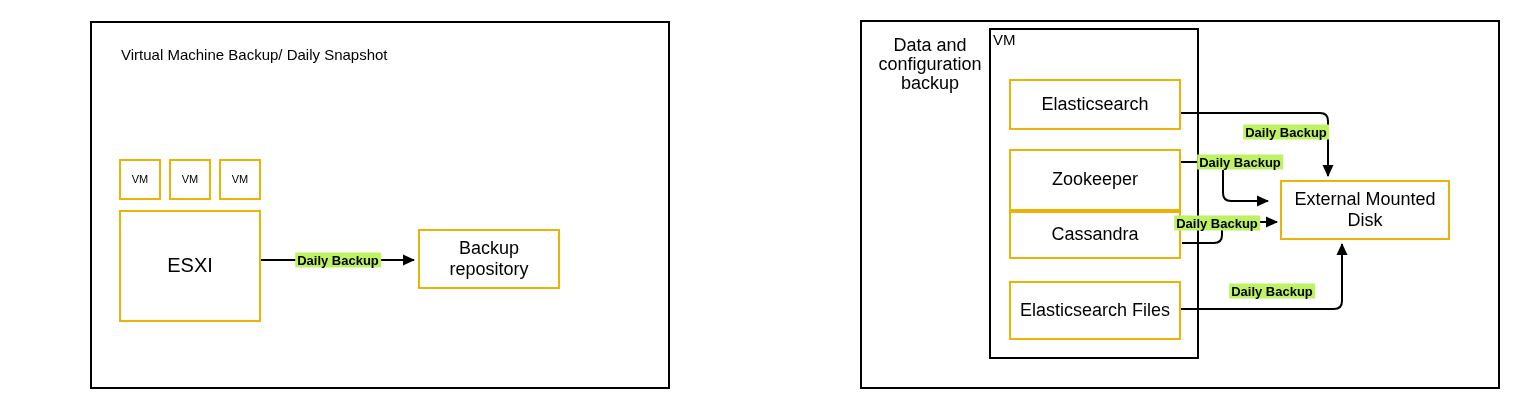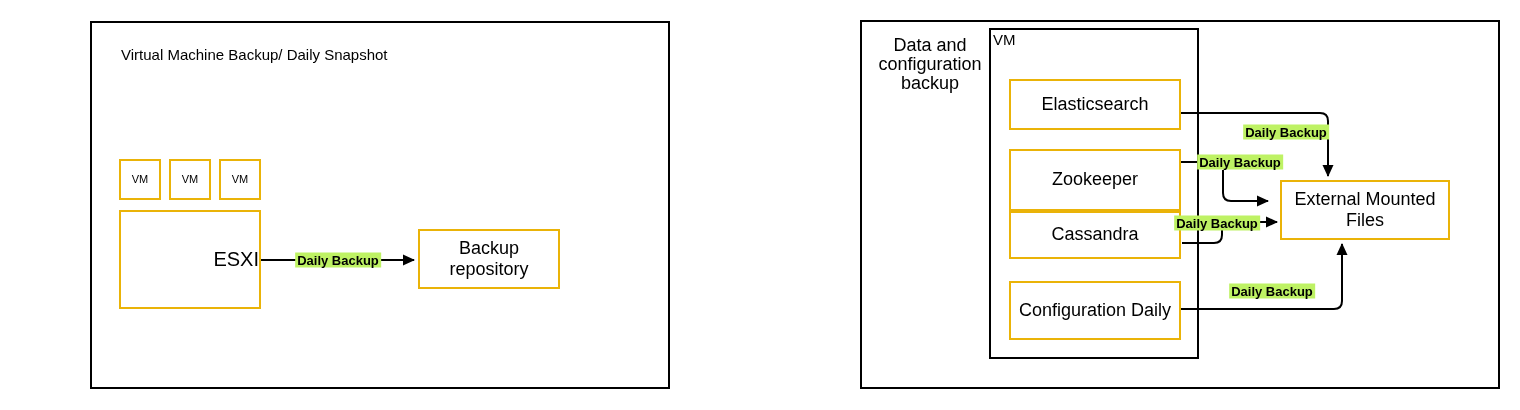--- a/index.html
+++ b/index.html
@@ -84,21 +84,21 @@
   <div class="box" style="left:119px; top:159px; width:42px; height:41px;">
     <span class="box-label small-label">VM</span>
   </div>
   <div class="box" style="left:169px; top:159px; width:42px; height:41px;">
     <span class="box-label small-label">VM</span>
   </div>
   <div class="box" style="left:219px; top:159px; width:42px; height:41px;">
     <span class="box-label small-label">VM</span>
   </div>
 
-  <div class="box" style="left:119px; top:210px; width:142px; height:99px;justify-content:flex-end;">
+  <div class="box" style="left:119px; top:210px; width:142px; height:112px;">
     <span class="box-label esxi-label">ESXI</span>
   </div>
 
   <div class="box" style="left:418px; top:229px; width:142px; height:60px;">
     <span class="box-label wrap-100">Backup repository</span>
   </div>
 
   <div class="frame" style="left:860px; top:20px; width:640px; height:369px;"></div>
 
   <div class="group-label" style="left:878px; top:36px; width:104px;">Data and configuration backup</div>
@@ -109,25 +109,25 @@
   <div class="box" style="left:1009px; top:79px; width:172px; height:51px;">
     <span class="box-label">Elasticsearch</span>
   </div>
   <div class="box" style="left:1009px; top:149px; width:172px; height:62px;">
     <span class="box-label">Zookeeper</span>
   </div>
   <div class="box" style="left:1009px; top:211px; width:172px; height:48px;">
     <span class="box-label">Cassandra</span>
   </div>
   <div class="box" style="left:1009px; top:281px; width:172px; height:59px;">
-    <span class="box-label">Configuration Daily</span>
+    <span class="box-label">Elasticsearch Files</span>
   </div>
 
   <div class="box" style="left:1280px; top:180px; width:170px; height:60px;">
-    <span class="box-label wrap-150">External Mounted Files</span>
+    <span class="box-label wrap-150">External Mounted Disk</span>
   </div>
 
   <svg class="connector-layer" viewBox="0 0 1520 410" xmlns="http://www.w3.org/2000/svg">
     <defs>
       <marker id="arrow" markerUnits="userSpaceOnUse" markerWidth="13" markerHeight="12" refX="11" refY="6" orient="auto">
         <path d="M0,0.5 L12,6 L0,11.5 Z" fill="#000000"></path>
       </marker>
     </defs>
 
     <path d="M261 260 L414 260" stroke="#000000" stroke-width="2" fill="none" marker-end="url(#arrow)"></path>

